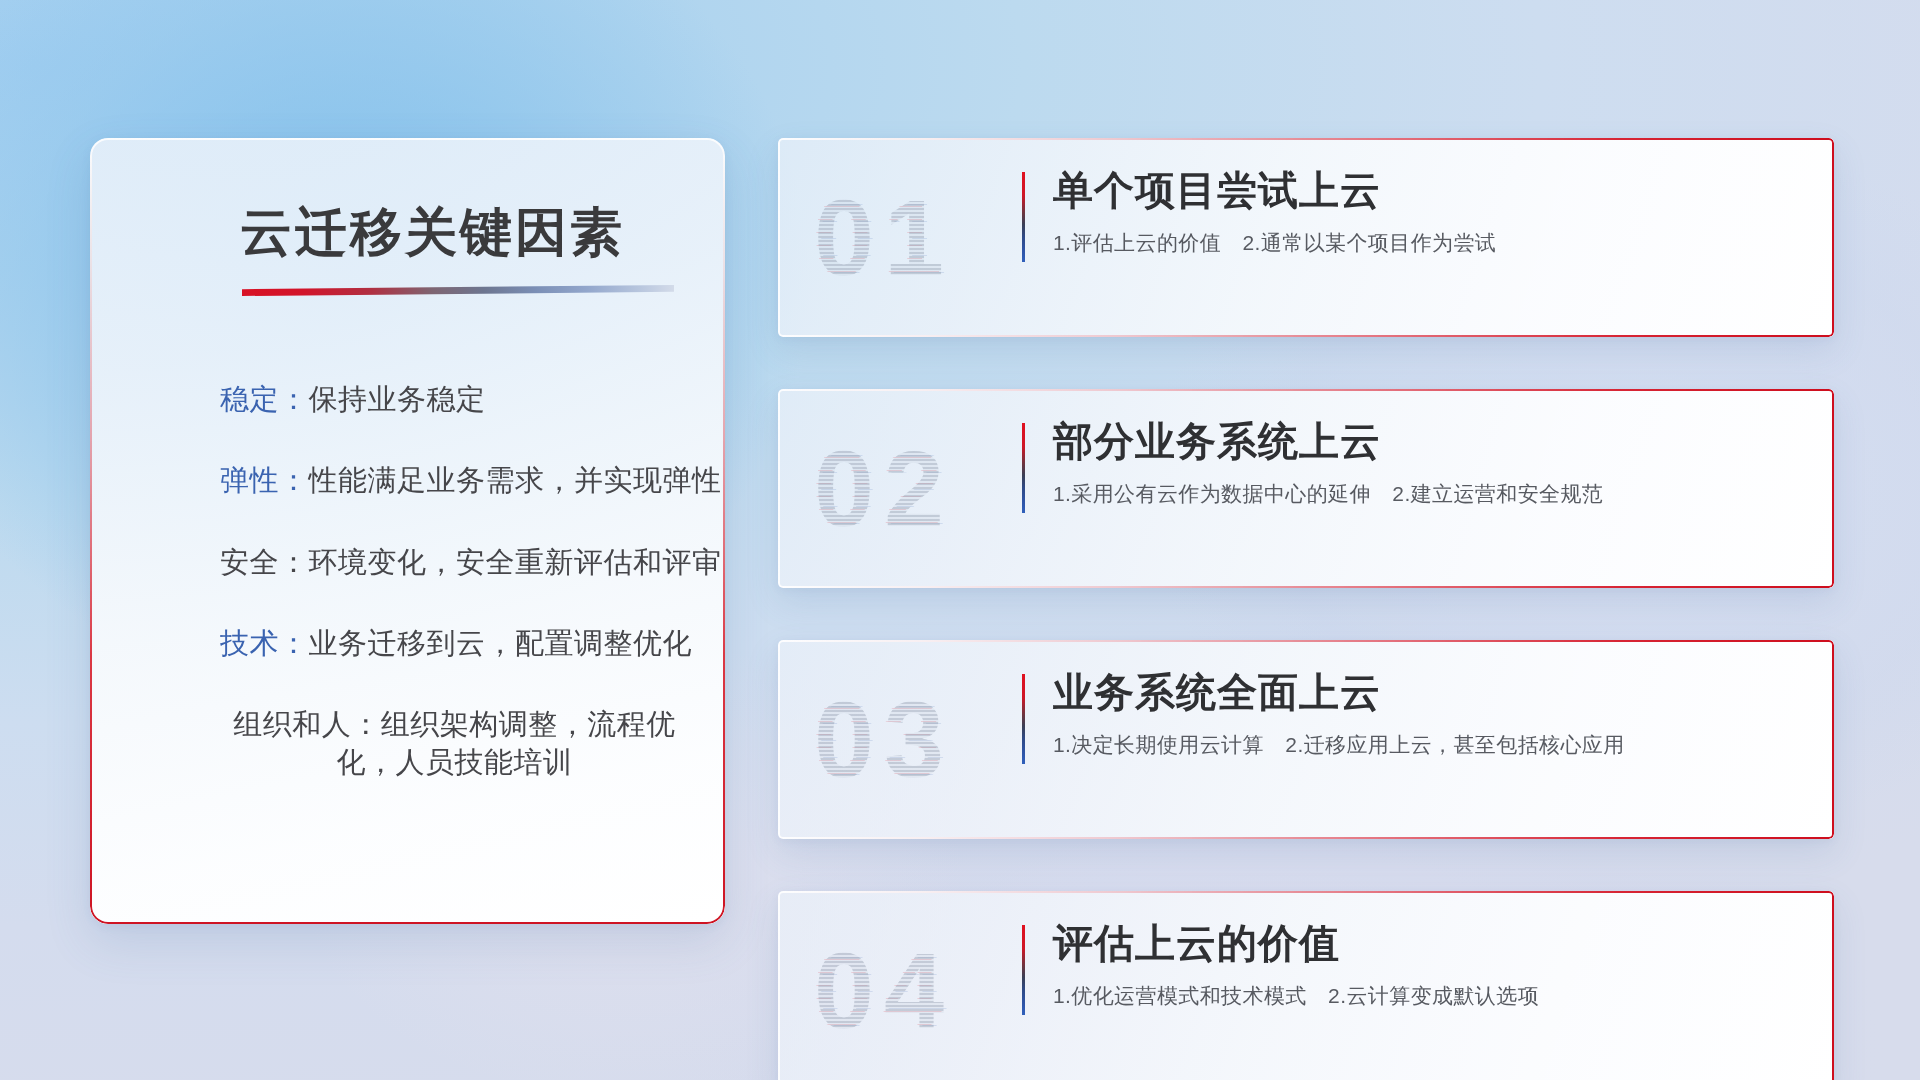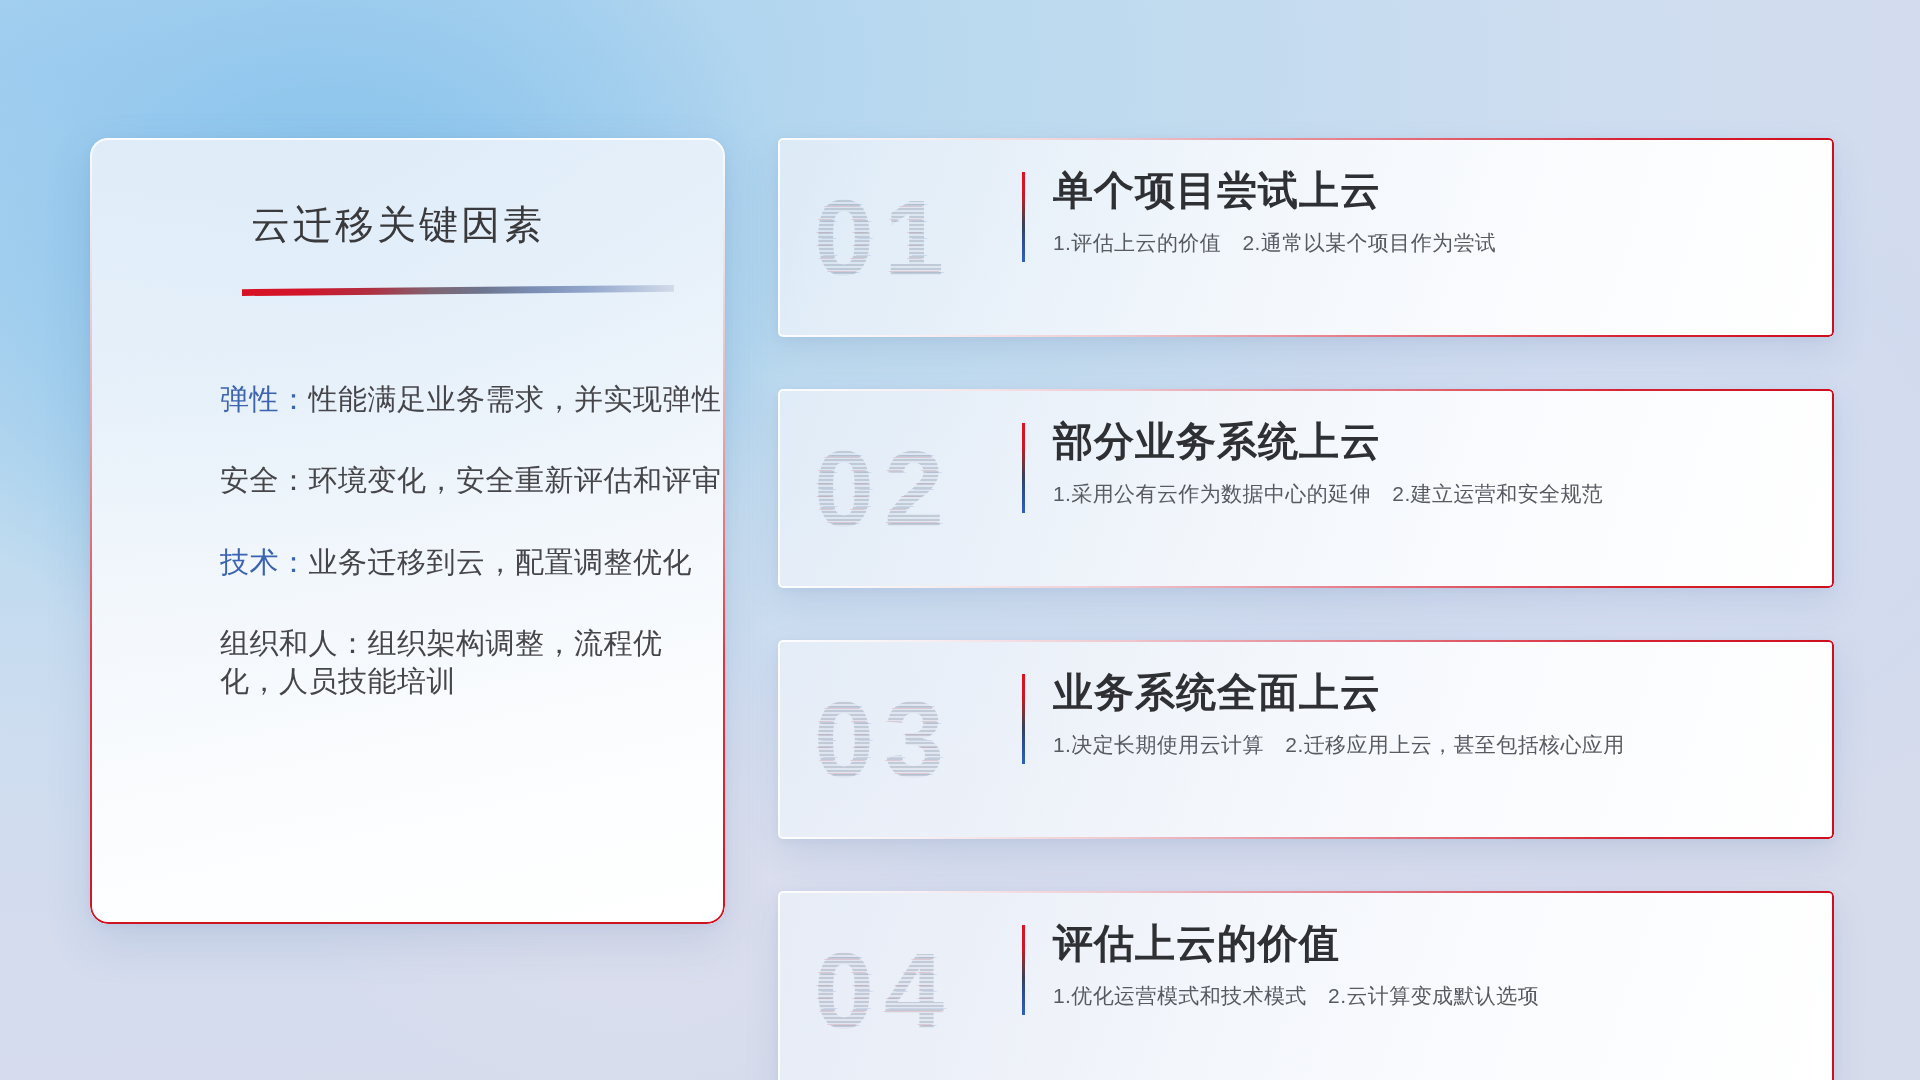--- a/index.html
+++ b/index.html
@@ -84,24 +84,24 @@
         rgba(216,45,58,0.95) 66%,
         rgba(206,20,35,1) 100%);
     -webkit-mask: linear-gradient(#000 0 0) content-box, linear-gradient(#000 0 0);
     -webkit-mask-composite: xor;
             mask: linear-gradient(#000 0 0) content-box, linear-gradient(#000 0 0);
             mask-composite: exclude;
     pointer-events: none;
   }
   .left-card-title {
     position: absolute;
-    left: 161px;
+    left: 150px;
     top: 60px;
-    font-size: 39px;
-    font-weight: 400;
+    font-size: 52px;
+    font-weight: 700;
     letter-spacing: 3px;
     color: #3a3a3c;
     white-space: nowrap;
   }
   .left-card-rule {
     position: absolute;
     left: 152px;
     top: 147px;
     width: 432px;
     height: 11px;
@@ -118,21 +118,21 @@
     right: 36px;
   }
   .left-list-item {
     font-size: 29px;
     line-height: 1.32;
     color: #46464a;
     margin-bottom: 43px;
     letter-spacing: 0.5px;
     white-space: nowrap;
   }
-  .left-list-item.wrap { white-space: normal; }
+  .left-list-item.wrap { white-space: normal; text-align: center; }
   .left-list-item .lbl-blue { color: #3a63b0; }
   .left-list-item .lbl-dark { color: #46464a; }
 
   
   .steps {
     position: absolute;
     left: 778px;
     top: 138px;
     width: 1056px;
   }
@@ -271,20 +271,23 @@
 
   <div class="left-card">
     <div class="left-card-border"></div>
 
     <div class="left-card-title">云迁移关键因素</div>
 
     <div class="left-card-rule"></div>
 
     <div class="left-list">
 
+      <div class="left-list-item">
+        <span class="lbl-blue">稳定：</span><span>保持业务稳定</span>
+      </div>
 
       <div class="left-list-item">
         <span class="lbl-blue">弹性：</span><span>性能满足业务需求，并实现弹性</span>
       </div>
 
       <div class="left-list-item">
         <span class="lbl-dark">安全：</span><span>环境变化，安全重新评估和评审</span>
       </div>
 
       <div class="left-list-item">

